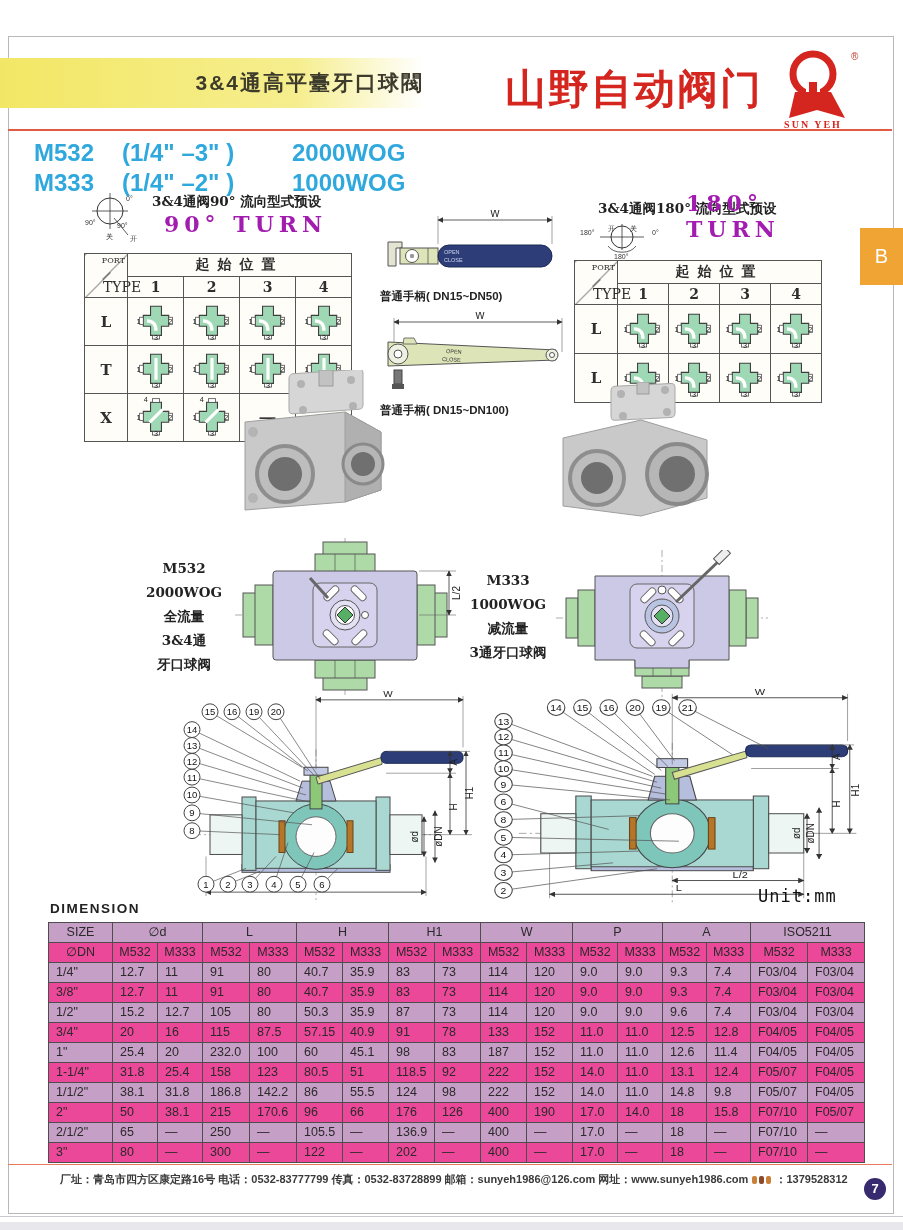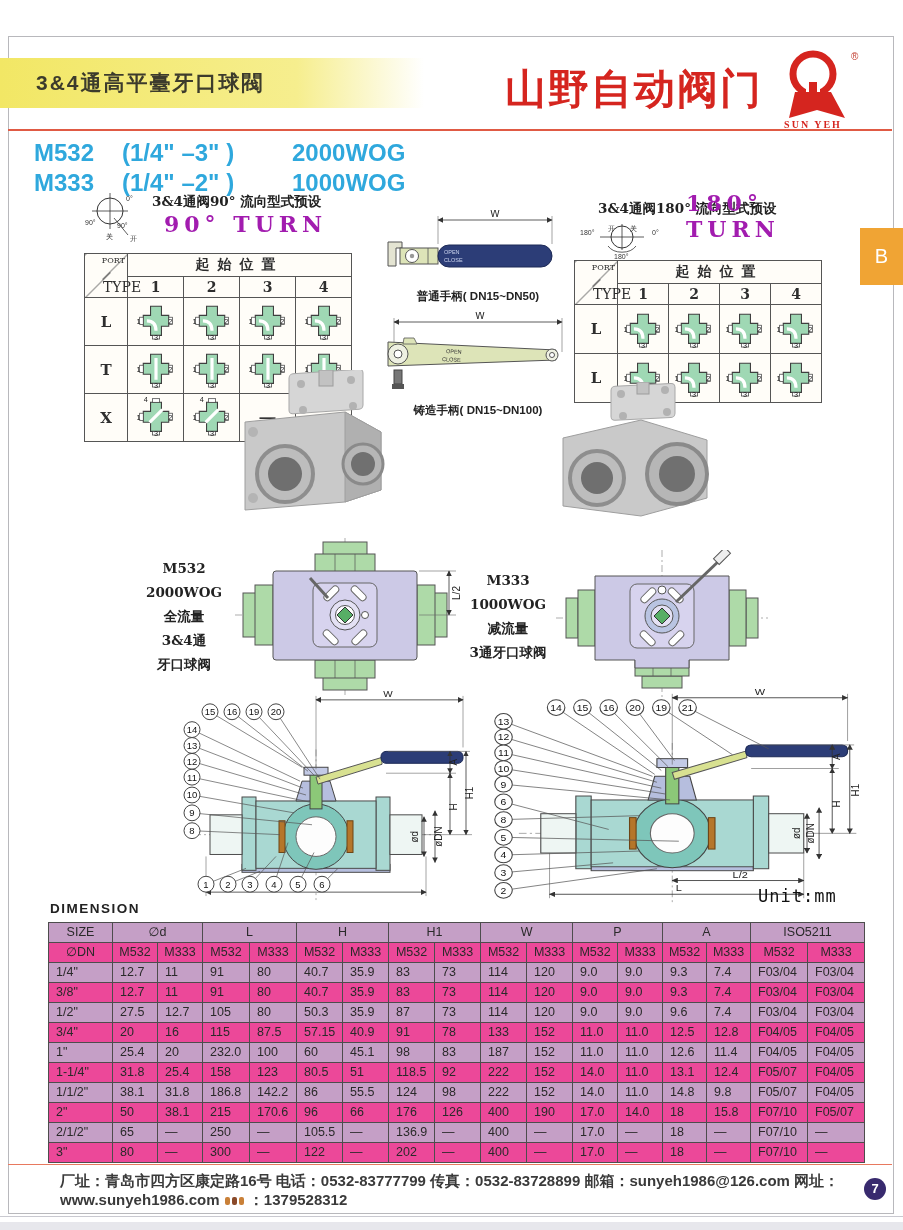--- a/index.html
+++ b/index.html
@@ -4,21 +4,21 @@
 <style>
   html,body{margin:0;padding:0;background:#ffffff;}
   body{font-family:"Liberation Sans",sans-serif;color:#2e2e2e;}
   .page{position:relative;width:903px;height:1230px;background:#fff;overflow:hidden;}
   .frame{position:absolute;left:8px;top:36px;width:884px;height:1176px;border:1px solid #b8b8bc;}
   .bottom-strip{position:absolute;left:0;top:1222px;width:903px;height:8px;background:#e7e7ec;}
   .bottom-line{position:absolute;left:0;top:1216px;width:903px;height:1px;background:#c9c9d0;}
 
   
   .title-strip{position:absolute;left:0px;top:58px;width:424px;height:50px;
-    background:linear-gradient(90deg,#f2e765 0%,#f6ee8e 70%,rgba(246,238,142,0));display:flex;align-items:center;}
+    background:linear-gradient(90deg,#f2e765 0%,#f6ee8e 70%,rgba(246,238,142,0));display:flex;align-items:center;justify-content:flex-end;}
   .title-strip h1{margin:0 0 0 36px;font-size:21px;letter-spacing:2px;color:#3c3b2c;font-weight:bold;}
   .brand{position:absolute;left:505px;top:48px;display:flex;align-items:flex-start;}
   .brand-name{font-size:41px;font-weight:bold;color:#d5251f;letter-spacing:2px;margin-top:14px;
     font-family:"Liberation Serif",serif;}
   .emblem{position:relative;margin-left:8px;width:92px;height:82px;}
   .red-rule{position:absolute;left:8px;top:129px;width:884px;height:2px;background:#e05a44;}
 
   
   .models{position:absolute;left:34px;top:138px;}
   .model-row{display:flex;font-size:24px;font-weight:bold;color:#2fa8dd;line-height:30px;}
@@ -50,21 +50,21 @@
   #flow90 table.flow .colnum,#flow90 table.flow .cell{width:55px;}
   #flow180 table.flow .colnum,#flow180 table.flow .cell{width:50px;}
   table.flow .rowlabel{font-family:"DejaVu Serif",serif;font-weight:bold;font-size:15px;}
   #flow90 .cell{height:42px;}
   #flow180 .cell{height:48px;}
   .pg text{font-size:8px;fill:#1a1a1a;font-family:"Liberation Sans",sans-serif;}
   .dash{font-weight:bold;color:#333;}
 
   
   #handles{position:absolute;left:380px;top:210px;width:196px;}
-  .handle-cap{font-size:11.5px;font-weight:bold;text-align:center;color:#222;margin:1px 0 8px 0;}
+  .handle-cap{font-size:11.5px;font-weight:bold;color:#222;margin:1px 0 8px 0;}
 
   
   .side-tab{position:absolute;left:860px;top:228px;width:43px;height:57px;background:#f0a434;
     color:#fff;font-size:20px;display:flex;align-items:center;justify-content:center;}
 
   
   .photo{position:absolute;}
   #photo1{left:205px;top:370px;}
   #photo2{left:545px;top:382px;}
 
@@ -92,21 +92,21 @@
   .unit{position:absolute;left:758px;top:886px;font-family:"DejaVu Sans Mono",monospace;font-size:17px;letter-spacing:1px;color:#111;}
   #dim-table{position:absolute;left:48px;top:922px;border-collapse:collapse;table-layout:fixed;width:814px;}
   #dim-table td,#dim-table th{border:1px solid #4d4d4d;font-size:12.5px;font-weight:normal;
     height:17px;line-height:15px;padding:1px 0 1px 7px;text-align:left;color:#2a2a2a;white-space:nowrap;overflow:hidden;}
   #dim-table th{text-align:center;padding:1px 0;}
   #dim-table .mauve{background:#c59fc6;border-radius:10px;}
   #dim-table .white{background:#ec4899;}
 
   
   .footer-line{position:absolute;left:8px;top:1164px;width:884px;height:1px;background:#e8795f;}
-  .footer{position:absolute;left:60px;top:1172px;width:790px;font-size:15px;font-weight:bold;color:#3a3a3a;}
+  .footer{position:absolute;left:60px;top:1172px;width:790px;font-size:11px;font-weight:bold;color:#3a3a3a;}
   .ww{display:inline-block;width:5px;height:8px;border-radius:2px;margin:0 1px;vertical-align:middle;}
   .page-circle{position:absolute;left:864px;top:1178px;width:22px;height:22px;border-radius:50%;
     background:#382a6e;color:#fff;font-size:13px;font-weight:bold;text-align:center;line-height:22px;}
 </style>
 </head>
 <body>
 
 <svg width="0" height="0" style="position:absolute">
   <defs>
     <marker id="ar" viewBox="0 0 10 10" refX="9" refY="5" markerWidth="7" markerHeight="7" orient="auto-start-reverse">
@@ -344,21 +344,21 @@
       <path d="M24,26 h10 l3,6 h-14 z" fill="#dde4b8" stroke="#555" stroke-width="0.8"></path>
       <circle cx="18" cy="42" r="10" fill="#eef0e2" stroke="#555"></circle>
       <circle cx="18" cy="42" r="4" fill="#fff" stroke="#555"></circle>
       <circle cx="172" cy="43" r="6" fill="#eef0e2" stroke="#555"></circle>
       <circle cx="172" cy="43" r="2.5" fill="#fff" stroke="#555"></circle>
       <text x="66" y="41" font-size="5.5" fill="#333" transform="rotate(3 66 41)">OPEN</text>
       <text x="62" y="49" font-size="5.5" fill="#333" transform="rotate(3 62 49)">CLOSE</text>
       <rect x="14" y="58" width="8" height="14" fill="#777" stroke="#444"></rect>
       <rect x="12" y="72" width="12" height="5" fill="#555"></rect>
     </svg>
-    <div class="handle-cap">铸造手柄( DN15~DN100)</div>
+    <div class="handle-cap">普通手柄( DN15~DN100)</div>
   </div>
 
   <div class="flow-block" id="flow180">
     <div class="flow-head">
       <div class="flow-title">3&amp;4通阀180°  流向型式预设</div>
       <div class="compass">
         <svg viewBox="0 0 84 38" width="84" height="38">
           <circle cx="42" cy="15" r="11" fill="none" stroke="#333" stroke-width="1"></circle>
           <line x1="20" y1="15" x2="64" y2="15" stroke="#333" stroke-width="0.8"></line>
           <line x1="42" y1="2" x2="42" y2="28" stroke="#333" stroke-width="0.8"></line>
@@ -885,21 +885,21 @@
           <td>120</td>
           <td>9.0</td>
           <td>9.0</td>
           <td>9.3</td>
           <td>7.4</td>
           <td>F03/04</td>
           <td>F03/04</td>
         </tr>
         <tr class="mauve">
           <td>1/2"</td>
-          <td>27.5</td>
+          <td>15.2</td>
           <td>12.7</td>
           <td>105</td>
           <td>80</td>
           <td>50.3</td>
           <td>35.9</td>
           <td>87</td>
           <td>73</td>
           <td>114</td>
           <td>120</td>
           <td>9.0</td>

